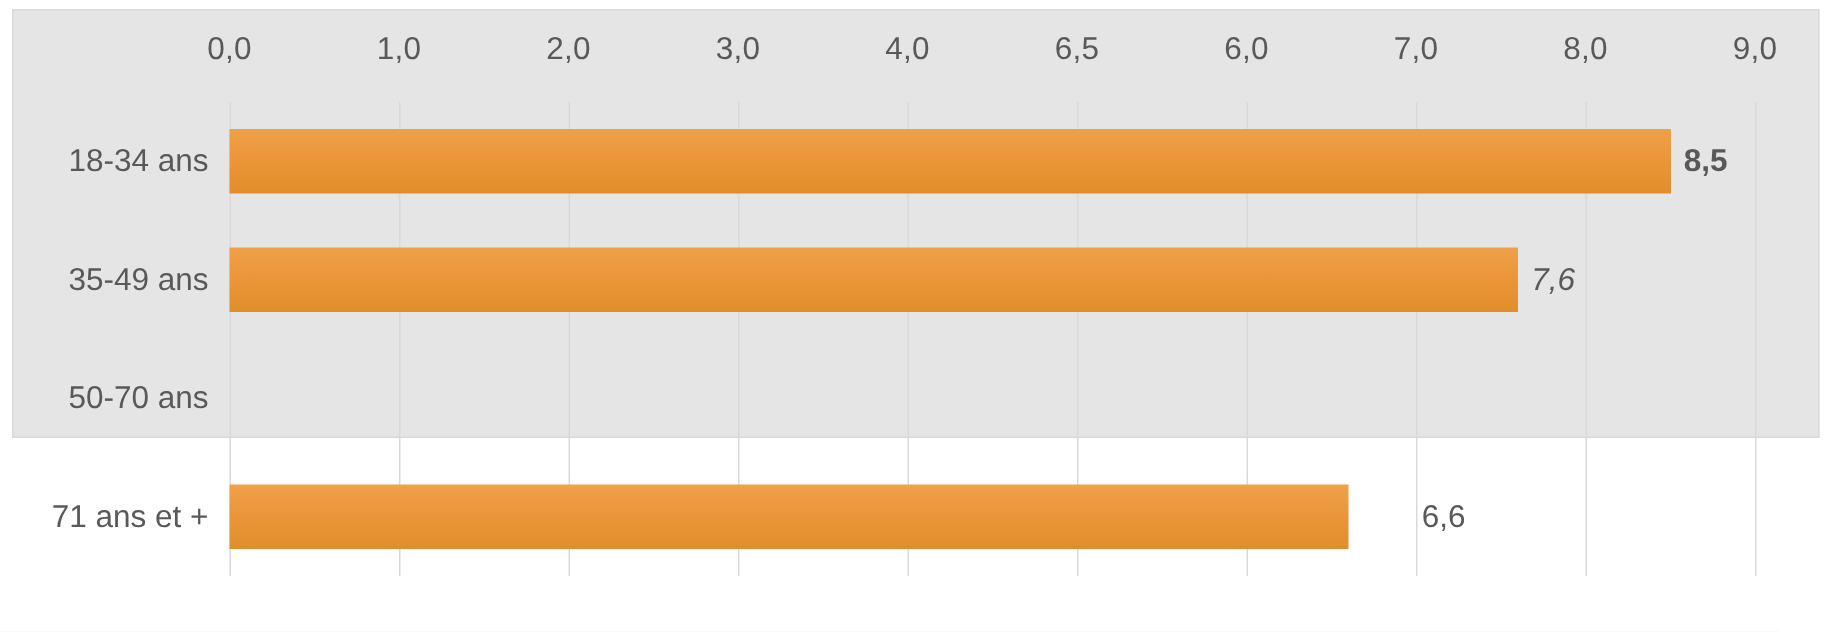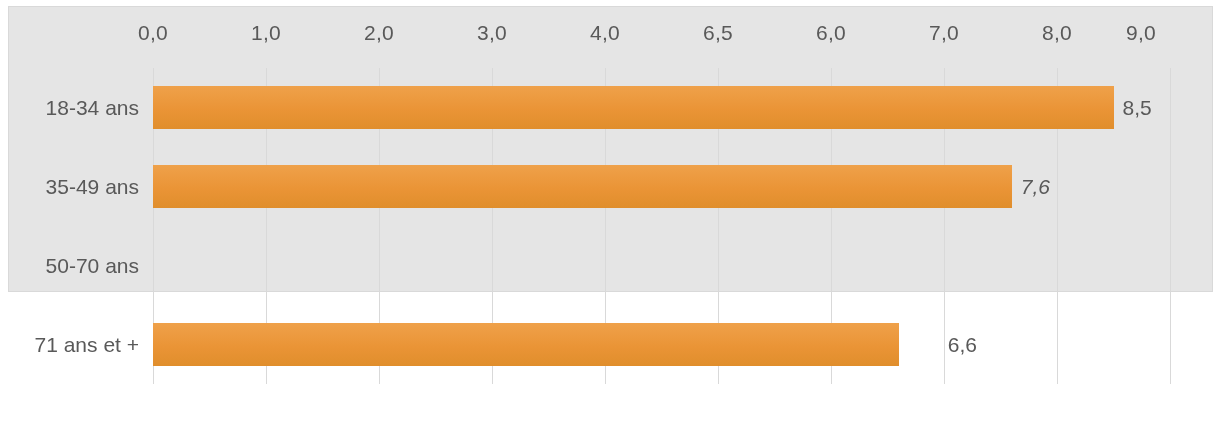--- a/index.html
+++ b/index.html
@@ -120,42 +120,42 @@
   <div id="axis-top">
       <div class="axis-tick-label" style="left: 144px;">0,0</div>
       <div class="axis-tick-label" style="left: 257px;">1,0</div>
       <div class="axis-tick-label" style="left: 370px;">2,0</div>
       <div class="axis-tick-label" style="left: 483px;">3,0</div>
       <div class="axis-tick-label" style="left: 596px;">4,0</div>
       <div class="axis-tick-label" style="left: 709px;">6,5</div>
       <div class="axis-tick-label" style="left: 822px;">6,0</div>
       <div class="axis-tick-label" style="left: 935px;">7,0</div>
       <div class="axis-tick-label" style="left: 1048px;">8,0</div>
-      <div class="axis-tick-label" style="left: 1132px;">9,0</div>
+      <div class="axis-tick-label" style="left: 1161px;">9,0</div>
     </div>
 
   <div id="category-axis">
       <div class="category-label" style="top: 0px;">18-34 ans</div>
       <div class="category-label" style="top: 79px;">35-49 ans</div>
       <div class="category-label" style="top: 158px;">50-70 ans</div>
       <div class="category-label" style="top: 237px;">71 ans et +</div>
     </div>
 
   <div id="plot-area">
       <div class="axis-line" style="left: 0px; background: rgb(217, 217, 217);"></div>
       <div class="gridline" style="left: 113px; background: rgb(217, 217, 217);"></div>
       <div class="gridline" style="left: 226px; background: rgb(217, 217, 217);"></div>
       <div class="gridline" style="left: 339px; background: rgb(217, 217, 217);"></div>
       <div class="gridline" style="left: 452px; background: rgb(217, 217, 217);"></div>
       <div class="gridline" style="left: 565px; background: rgb(217, 217, 217);"></div>
       <div class="gridline" style="left: 678px; background: rgb(217, 217, 217);"></div>
       <div class="gridline" style="left: 791px; background: rgb(217, 217, 217);"></div>
       <div class="gridline" style="left: 904px; background: rgb(217, 217, 217);"></div>
       <div class="gridline" style="left: 1017px; background: rgb(217, 217, 217);"></div>
-      <div class="bar-row" style="top: 0px;">
+      <div class="bar-row" style="top: 0px; font-weight: bold;">
         <div class="bar" style="width: 960.5px;"></div>
         <div class="bar-value" style="left: 960.5px;">8,5</div>
       </div>
       <div class="bar-row" style="top: 79px;">
         <div class="bar" style="width: 858.8px;"></div>
         <div class="bar-value" style="left: 858.8px; font-style: italic;">7,6</div>
       </div>
       <div class="bar-row" style="top: 237px;">
         <div class="bar" style="width: 745.8px;"></div>
         <div class="bar-value" style="left: 745.8px; margin-left: 40px;">6,6</div>

